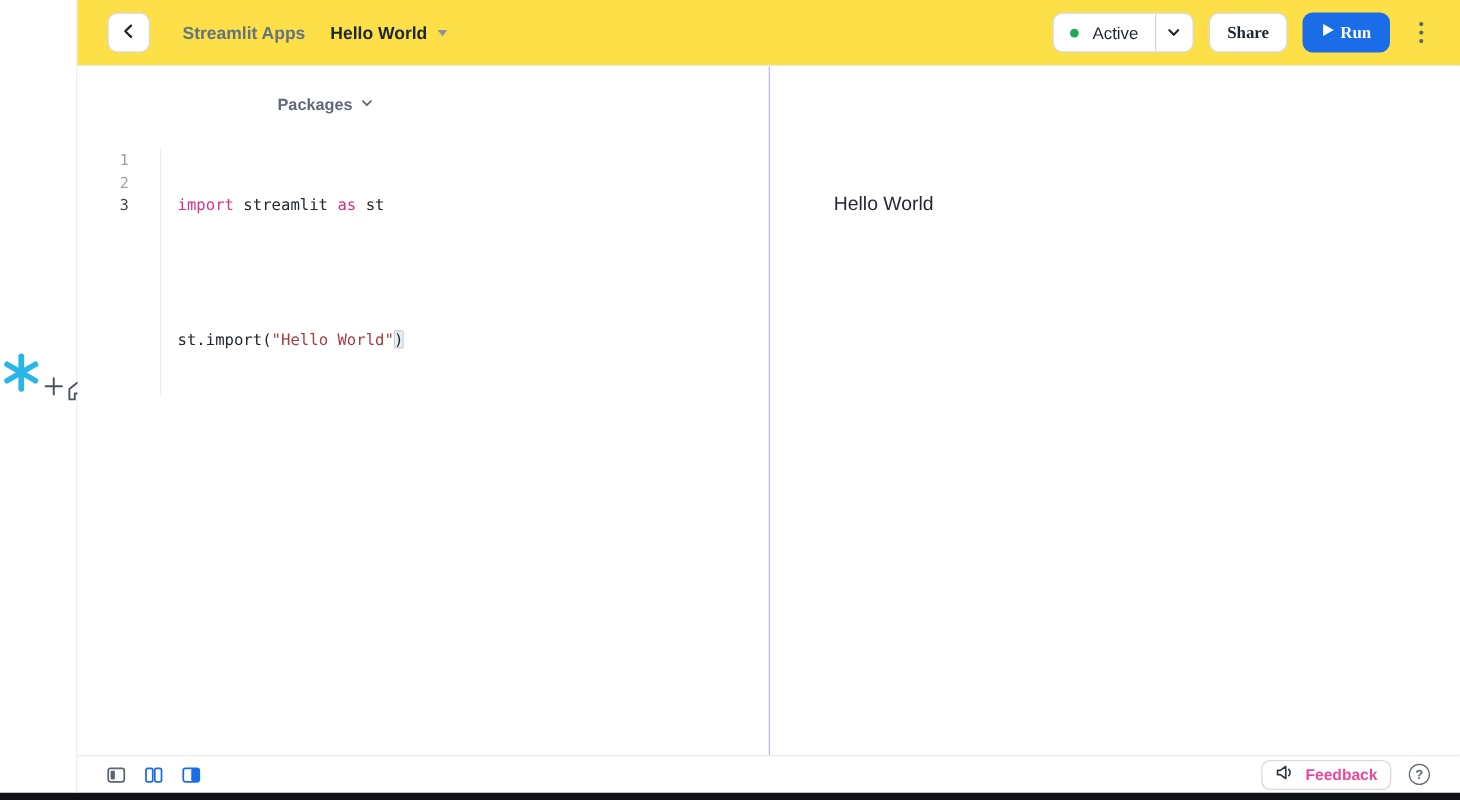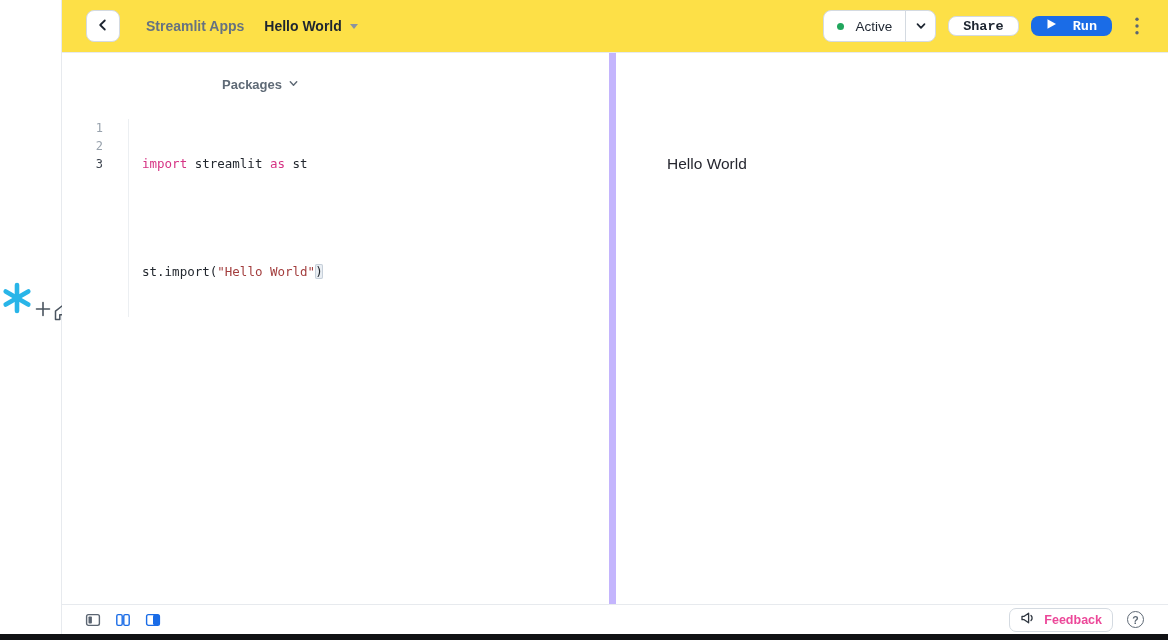--- a/index.html
+++ b/index.html
@@ -34,29 +34,29 @@
   .caret-down { width:0; height:0; border-left:4px solid transparent; border-right:4px solid transparent;
                 border-top:5px solid #8a93a0; }
   .header-right { margin-left:auto; display:flex; align-items:center; gap:12px; }
   .status-group { display:flex; align-items:stretch; height:32px; border:1px solid #d4dae1;
                   border-radius:8px; overflow:hidden; background:#fff; }
   .status-main { display:flex; align-items:center; gap:11px; padding:0 13px; font-size:13.5px;
                  color:#1d2530; cursor:pointer; }
   .status-dot { width:7px; height:7px; border-radius:50%; background:#21a65d; }
   .status-chevron { width:30px; display:flex; align-items:center; justify-content:center;
                     border-left:1px solid #d4dae1; color:#1d2530; cursor:pointer; }
-  .btn { height:20px; border-radius:8px; font-size:13.5px; font-weight:600; display:flex;
-         align-items:center; cursor:pointer; font-family:Liberation Mono, monospace; }
+  .btn { height:32px; border-radius:8px; font-size:13.5px; font-weight:600; display:flex;
+         align-items:center; cursor:pointer; font-family:Liberation Serif, serif; }
   .btn-share { border:1px solid #d4dae1; background:#fff; color:#1d2530; padding:0 14px; }
-  .btn-run { background:#1a6ce7; color:#fff; border:none; padding:0 15px; gap:16px; }
+  .btn-run { background:#1a6ce7; color:#fff; border:none; padding:0 15px; gap:4px; }
   .kebab { width:26px; height:32px; display:flex; align-items:center; justify-content:center; cursor:pointer; }
 
   
   .content { flex:1; display:flex; min-height:0; background:#fff; }
-  .editor-panel { width:554px; border-right:7px solid #c4b5fd; padding-top:22px; }
+  .editor-panel { width:554px; border-right:1px solid #c4b5fd; padding-top:22px; }
   .packages { margin-left:160px; display:inline-flex; align-items:center; gap:6px; font-size:13px;
               font-weight:600; color:#5f6a76; cursor:pointer; }
   .code-area { display:flex; margin-top:26px; font-family:"DejaVu Sans Mono","Liberation Mono",monospace;
                font-size:12.5px; line-height:18px; cursor:text; }
   .gutter { width:67px; border-right:1px solid #eceff2; text-align:right; padding-right:25px;
             color:#98a2ad; font-size:12px; user-select:none; }
   .gutter .ln { height:18px; }
   .gutter .ln:nth-child(3) { color:#3f4650; }
   .code-lines { padding-left:13px; white-space:pre; color:#23282f; }
   .code-line { height:18px; }

